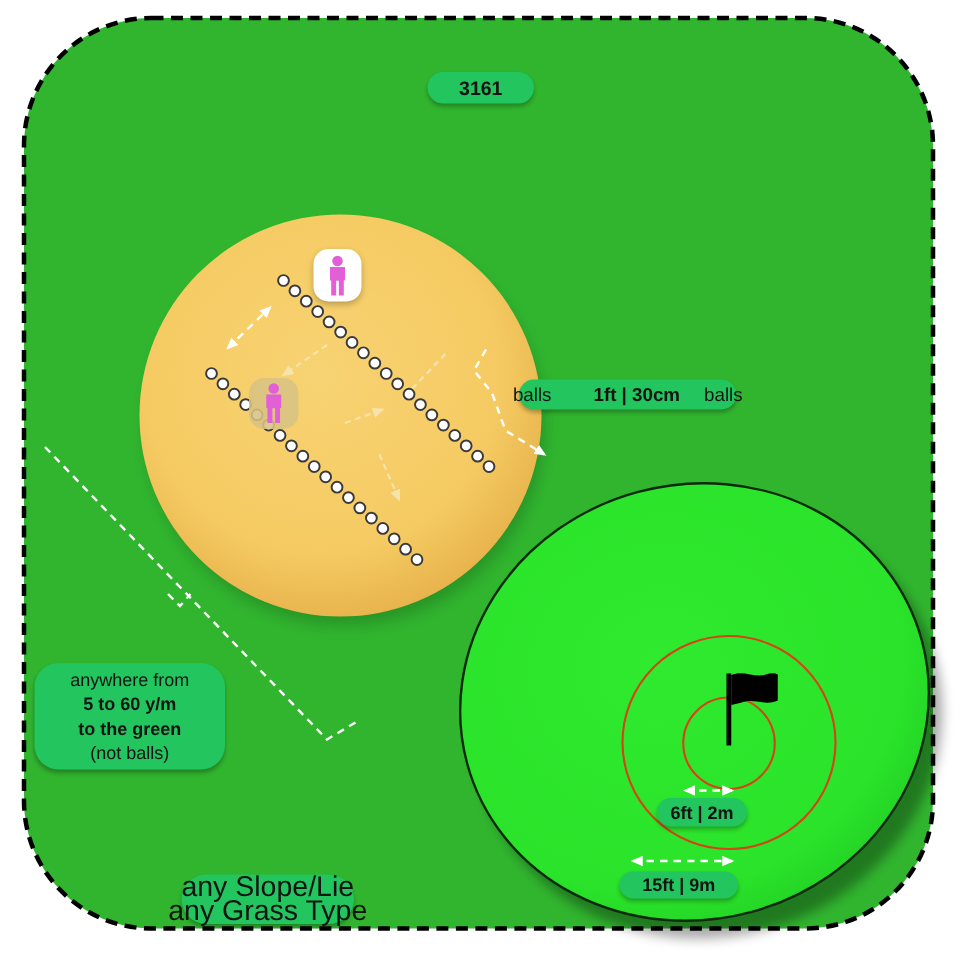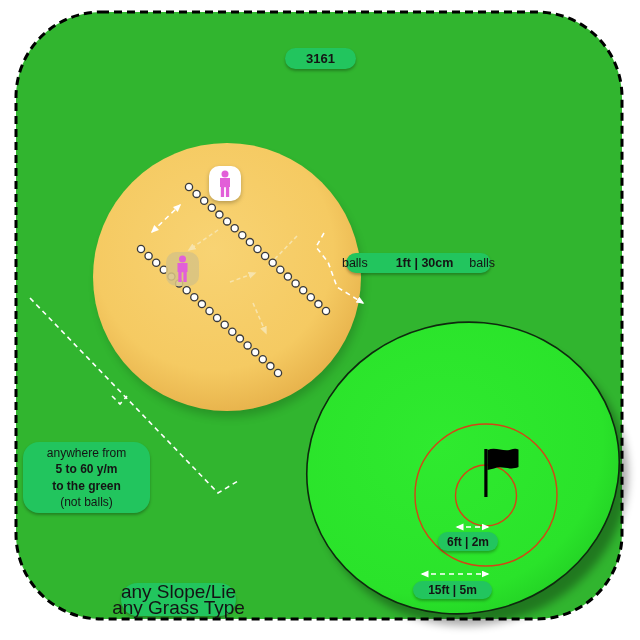--- a/index.html
+++ b/index.html
@@ -163,16 +163,16 @@
   <div class="pill col" id="pill-conditions">
     <span>any Slope/Lie</span>
     <span>any Grass Type</span>
   </div>
 
   <div class="pill" id="pill-inner">
     <span>6ft | 2m</span>
   </div>
 
   <div class="pill" id="pill-outer">
-    <span>15ft | 5m</span>
+    <span>15ft | 9m</span>
   </div>
 
 </div>
 
 </body></html>

